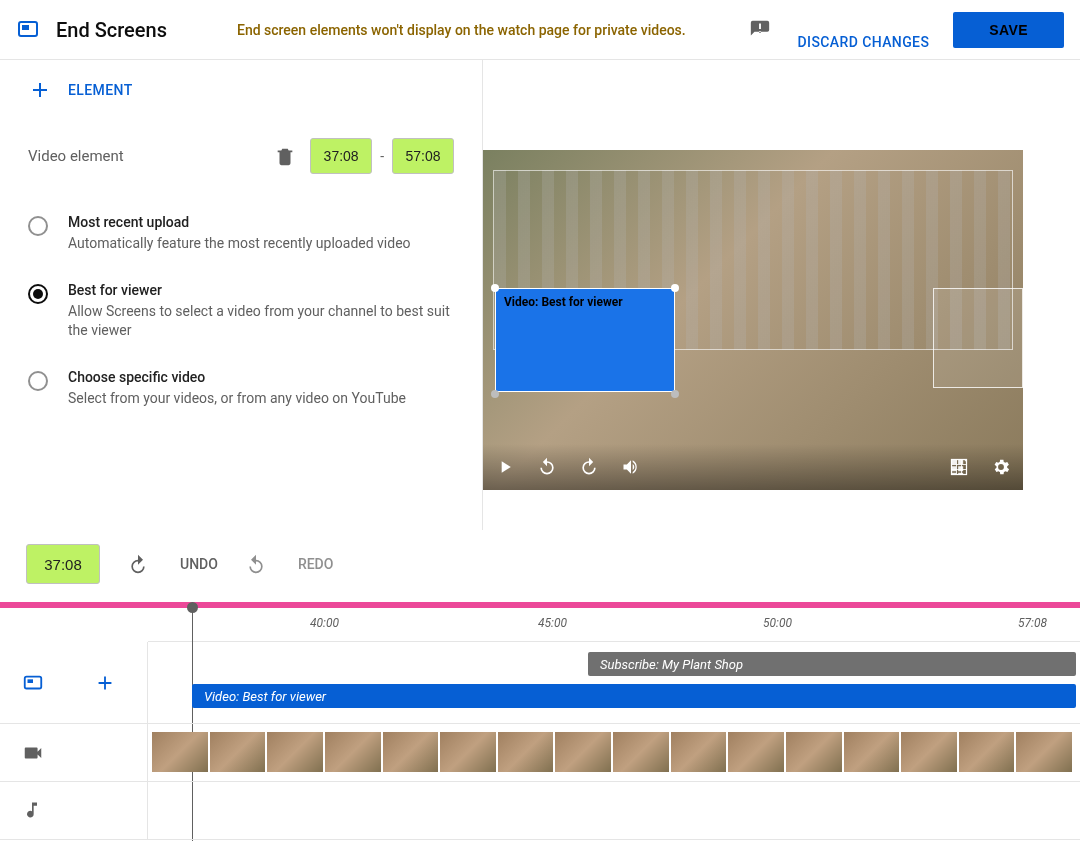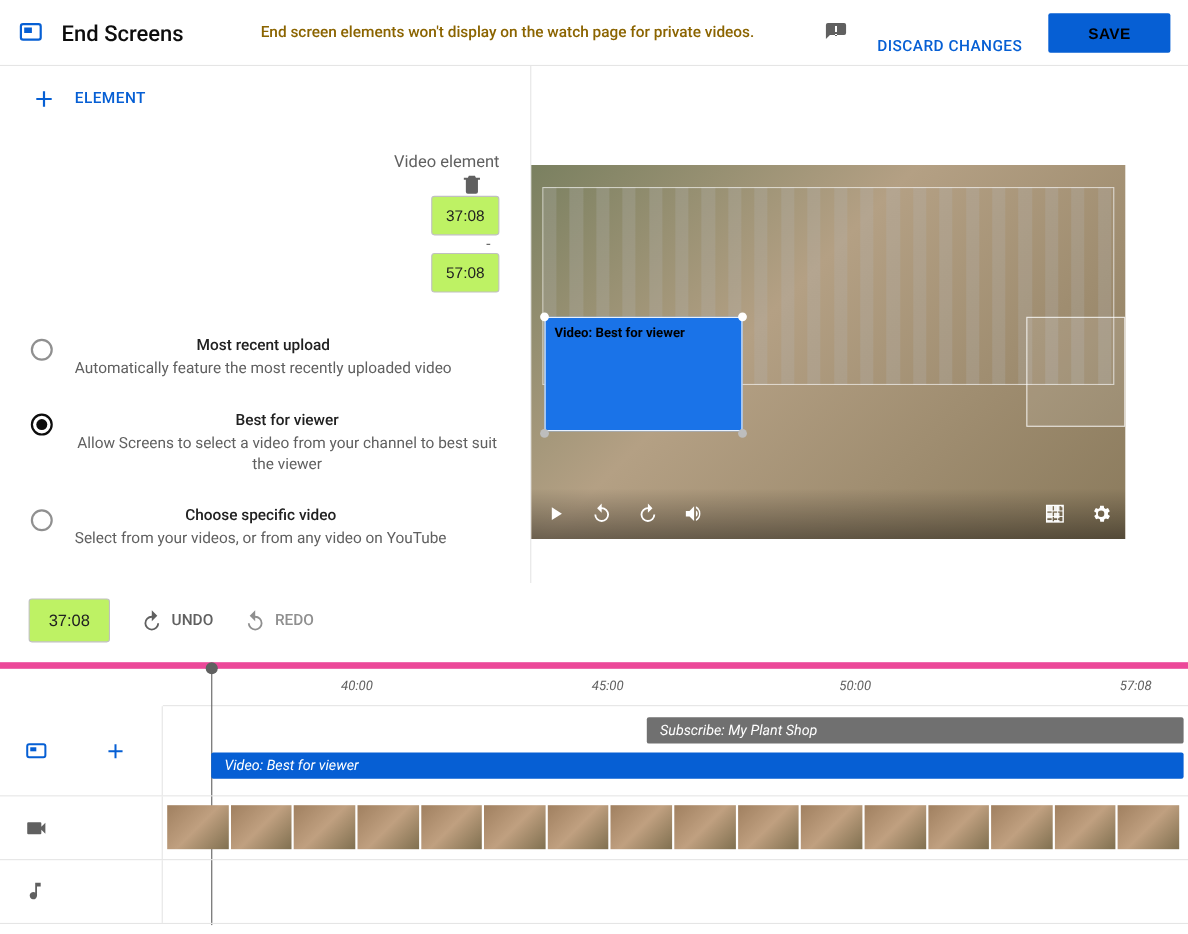--- a/index.html
+++ b/index.html
@@ -16,28 +16,28 @@
   .save-btn { background:#065fd4; color:#000000; border:none; border-radius:2px; padding:10px 36px; font-size:14px; font-weight:700; letter-spacing:.4px; cursor:pointer; }
 
   
   .main { display:flex; height:470px; }
   .left-panel { width:482px; padding:18px 28px 0 28px; }
   .right-panel { flex:1; border-left:1px solid #e5e5e5; position:relative; }
 
   .add-element { display:flex; align-items:center; color:#065fd4; font-weight:500; letter-spacing:.4px; cursor:pointer; margin-bottom:36px; }
   .add-element .plus { margin-right:16px; width:24px; height:24px; display:flex; align-items:center; justify-content:center; }
 
-  .ve-row { display:flex; align-items:flex-end; margin-bottom:40px;flex-direction:column; }
+  .ve-row { display:flex; align-items:center; margin-bottom:40px; }
   .ve-title { color:#606060; font-size:15px; }
   .ve-row .spacer { flex:1; }
   .trash-icon { width:22px; height:22px; color:#606060; margin-right:14px; cursor:pointer; }
   .time-input { width:62px; height:36px; border:1px solid #c0c0c0; border-radius:3px; text-align:center; font-size:14px; color:#212121; background:#bef264; }
   .time-sep { margin:0 8px; color:#606060; }
 
-  .radio-row { display:flex; margin-bottom:28px; cursor:pointer;text-align:center; }
+  .radio-row { display:flex; margin-bottom:28px; cursor:pointer; }
   .radio { width:20px; height:20px; border:2px solid #909090; border-radius:50%; margin-right:20px; margin-top:2px; flex-shrink:0; position:relative; }
   .radio.selected { border-color:#0d0d0d; }
   .radio.selected::after { content:''; position:absolute; left:3px; top:3px; width:10px; height:10px; background:#0d0d0d; border-radius:50%; }
   .radio-label { font-size:14px; font-weight:500; color:#212121; }
   .radio-sub { font-size:14px; color:#606060; margin-top:4px; line-height:1.4; }
 
   
   .preview { position:absolute; top:90px; left:0; width:540px; height:340px; background:linear-gradient(135deg,#7a8060 0%,#b4a084 40%,#8a7a5c 100%); overflow:hidden; }
   .stripes { position:absolute; left:10px; top:20px; width:520px; height:180px; background:repeating-linear-gradient(90deg, rgba(180,180,180,0.25) 0 12px, transparent 12px 24px); border:1px solid rgba(255,255,255,0.6); }
   .overlay-box { position:absolute; left:12px; top:138px; width:180px; height:104px; background:#1a73e8; border:1px solid #fff; color:#000; font-size:12px; font-weight:bold; padding:6px 8px; }
@@ -45,21 +45,21 @@
   .h-tl { left:8px; top:134px; } .h-tr { left:188px; top:134px; }
   .h-bl { left:8px; top:240px; background:#bdbdbd; } .h-br { left:188px; top:240px; background:#bdbdbd; }
   .overlay-right { position:absolute; right:0; top:138px; width:90px; height:100px; border:1px solid rgba(255,255,255,0.8); background:rgba(255,255,255,0.1);}
   .player-bar { position:absolute; bottom:0; left:0; right:0; height:46px; background:linear-gradient(transparent, rgba(0,0,0,0.4)); display:flex; align-items:center; padding:0 12px; color:#fff; gap:22px; }
   .player-bar .pspacer { flex:1; }
   .picon { width:20px; height:20px; fill:#fff; cursor:pointer; }
 
   
   .toolbar { display:flex; align-items:center; padding:14px 26px 18px 26px; }
   .toolbar .time-input { width:74px; height:40px; font-size:15px; }
-  .toolbar .undo, .toolbar .redo { display:flex; align-items:center; margin-left:28px; color:#606060; font-weight:500; font-size:14px; cursor:pointer; }
+  .toolbar .undo, .toolbar .redo { display:flex; align-items:center; margin-left:28px; color:#606060; font-weight:500; font-size:14px; cursor:pointer;gap:24px; }
   .toolbar .uicon { width:20px; height:20px; margin-right:8px; fill:#606060; }
   .toolbar .redo { opacity:.7; }
 
   
   .timeline { position:relative; border-top:6px solid #ec4899;font-style:italic; }
   .ruler { height:34px; border-bottom:1px solid #e5e5e5; position:relative; margin-left:148px; }
   .tick { position:absolute; top:8px; font-size:12px; color:#606060; }
   .tracks { position:relative; }
   .track { display:flex; align-items:center; height:58px; border-bottom:1px solid #e5e5e5; }
   .track.endscreen { height:82px; }

